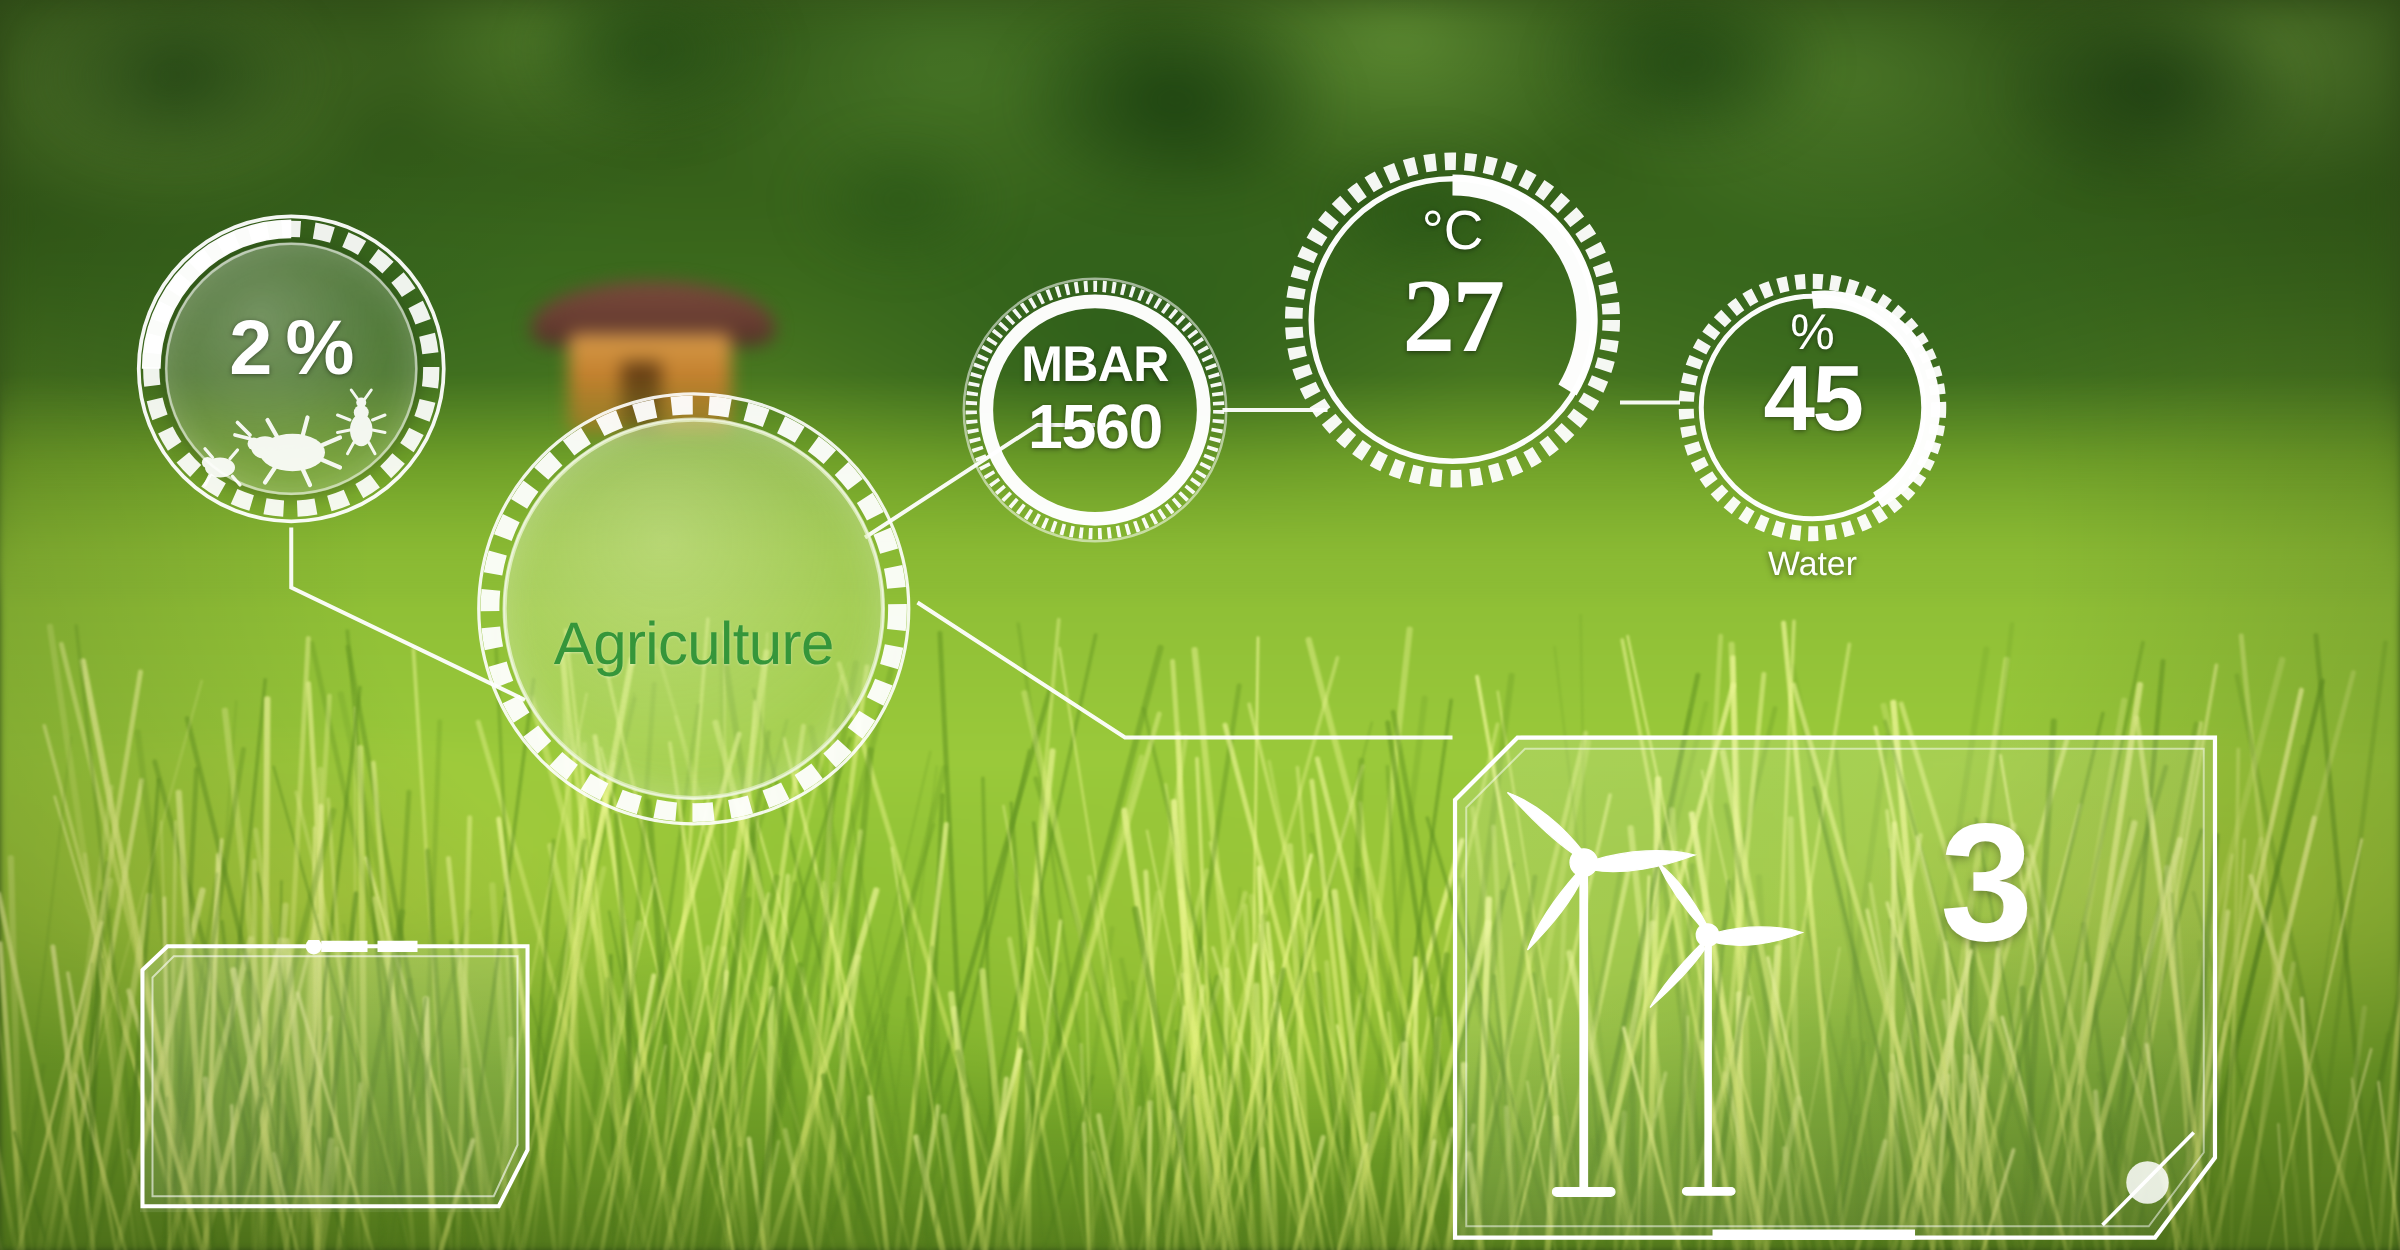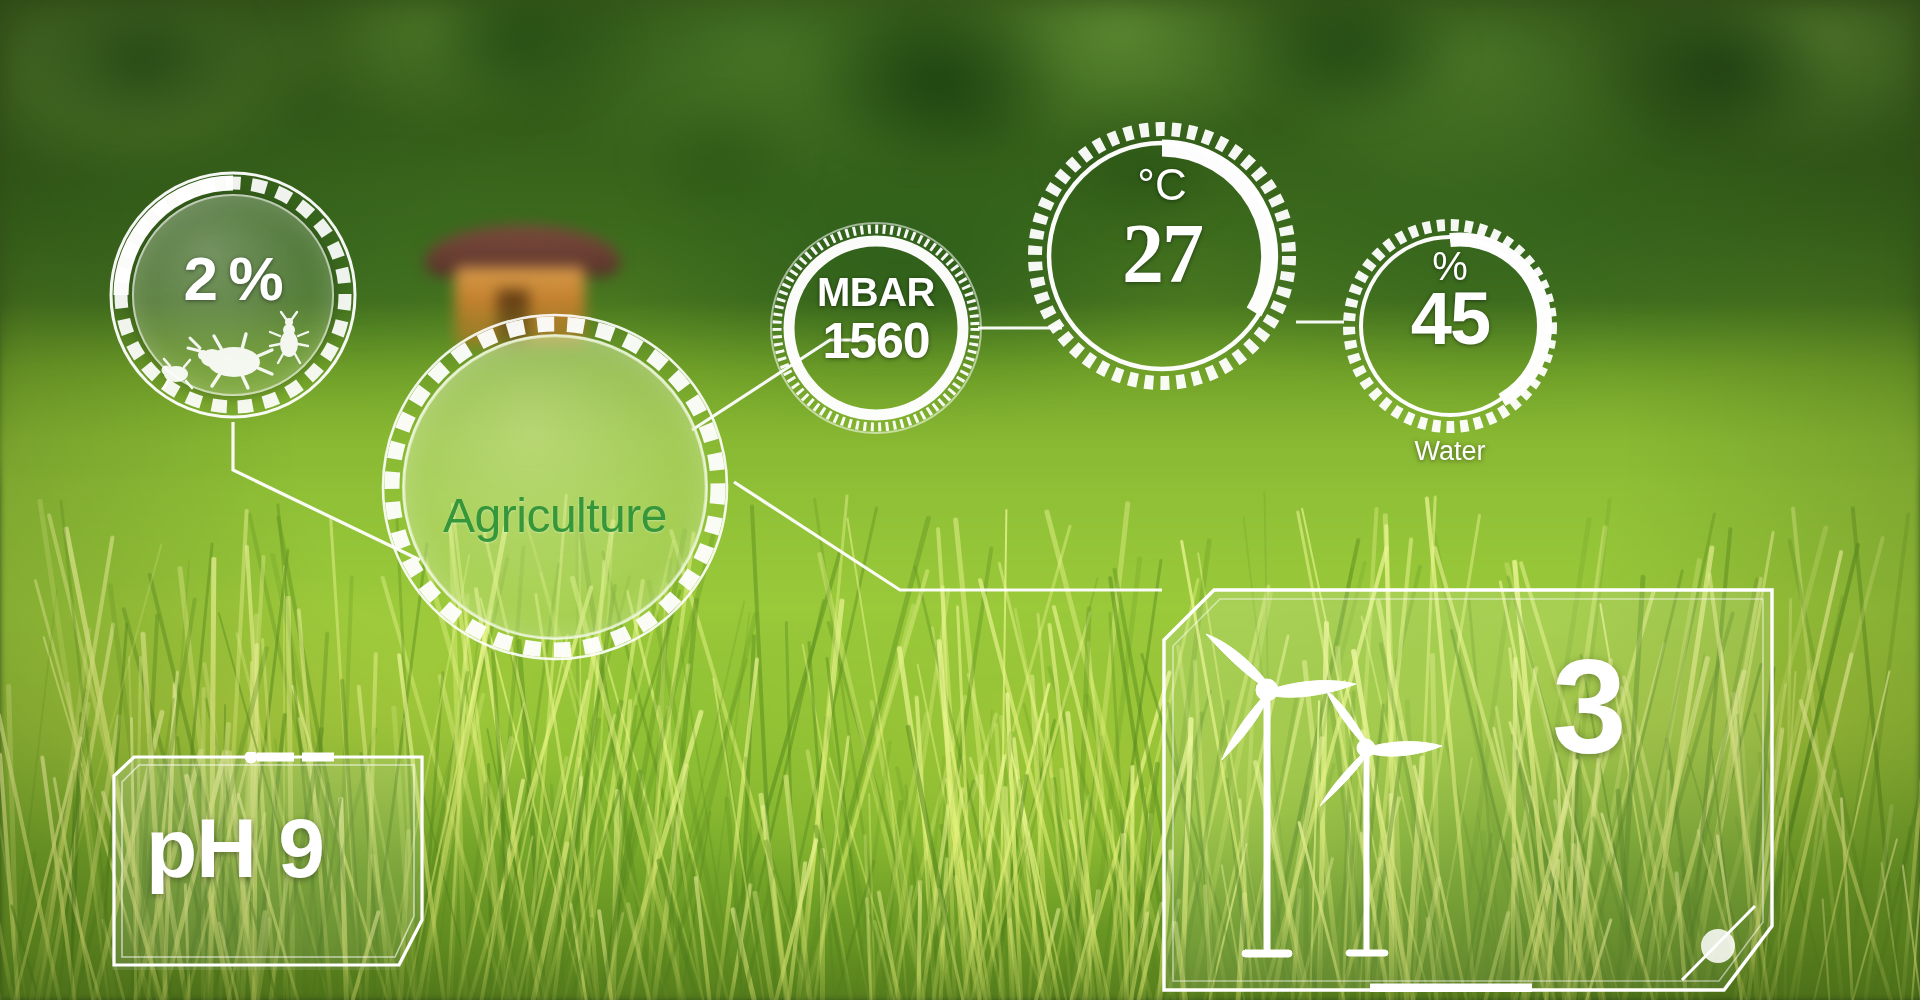--- a/index.html
+++ b/index.html
@@ -947,21 +947,20 @@
       <path d="M 2 24 L 22 5 L 310 5 L 310 168 L 287 213 L 2 213 Z" fill="none" stroke="#ffffff" stroke-width="3.2"></path>
 
       <path d="M 10 30 L 27 13 L 302 13 L 302 164 L 283 205 L 10 205 Z" fill="none" stroke="rgba(255,255,255,.6)" stroke-width="1.6"></path>
 
       <g stroke="#ffffff" stroke-width="9" stroke-linecap="butt">
         <line x1="145" y1="5" x2="182" y2="5"></line>
         <line x1="190" y1="5" x2="222" y2="5"></line>
       </g>
       <circle cx="139" cy="5" r="6.5" fill="#ffffff"></circle>
     </svg>
-    <div class="txt">pH 9</div>
   </div>
 
   <div class="widget" id="wind">
     <div class="glass"></div>
     <svg width="612" height="404" viewBox="0 0 612 404">
       <path d="M 2 52 L 52 2 L 610 2 L 610 338 L 562 402 L 2 402 Z" fill="none" stroke="#ffffff" stroke-width="3.4"></path>
       <path d="M 11 58 L 58 11 L 601 11 L 601 334 L 557 393 L 11 393 Z" fill="none" stroke="rgba(255,255,255,.5)" stroke-width="1.6"></path>
 
       <line x1="208" y1="402" x2="370" y2="402" stroke="#ffffff" stroke-width="13"></line>
 

